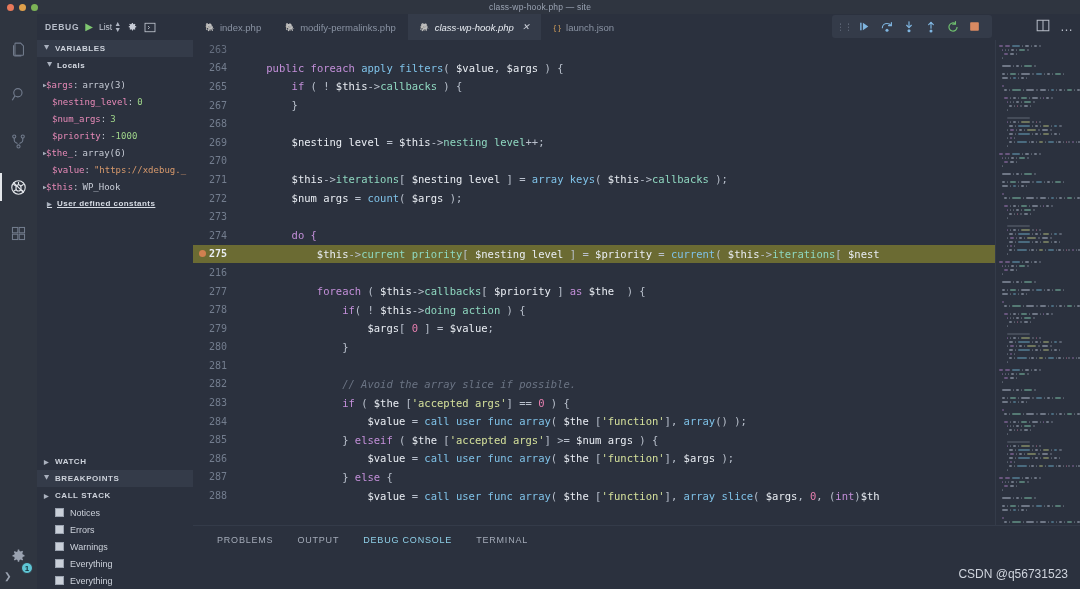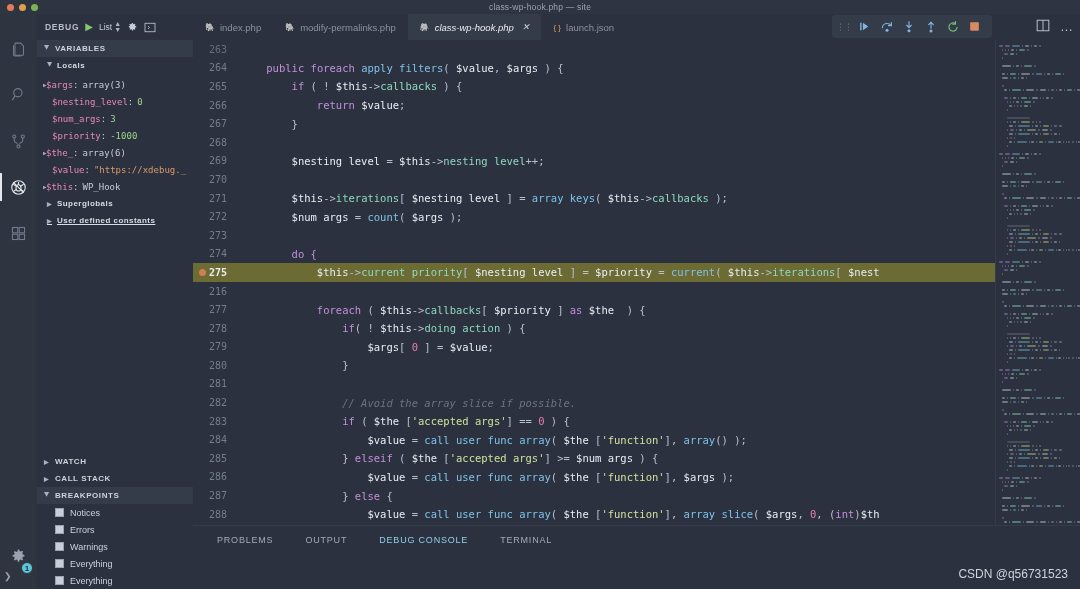--- a/index.html
+++ b/index.html
@@ -176,21 +176,21 @@
   .scroll-ov {
     position: absolute; top: 0; right: 0; width: 85px; bottom: 0;
     border-left: 1px solid #343b49;
   }
 
   
   .panel {
     position: absolute; left: 193px; right: 0; bottom: 0; height: 64px;
     background: #2b313e; border-top: 1px solid #343b49;
   }
-  .panel-tabs { display: flex; align-items: center; height: 28px; padding-left: 24px; gap: 32px; }
+  .panel-tabs { display: flex; align-items: center; height: 28px; padding-left: 24px; gap: 24px; }
   .ptab { font-size: 9px; letter-spacing: .8px; color: #a4abb8; }
   .ptab.active { color: #8fd0e8; }
   .watermark {
     position: absolute; right: 12px; bottom: 8px;
     font-size: 12px; color: #cfd4dd;
   }
   .panel-caret {
     position: absolute; left: 4px; bottom: 8px; color: #9aa2b0; font-size: 9px;
   }
 </style>
@@ -328,41 +328,37 @@
           <span class="v-val str">"https://xdebug._</span>
         </div>
         <div class="var-row">
           <span class="arrow">▶</span>
           <span class="v-name">$this</span>
           <span class="v-sep">:</span>
           <span class="v-val ">WP_Hook</span>
         </div>
       </div>
 
-    <div class="group-row" style="padding-left:10px;">
-      <span class="tw">▶</span>
-      <span>Superglobals</span>
-    </div>
     <div class="group-row" style="padding-left:10px;text-decoration:underline;">
       <span class="tw">▶</span>
       <span>User defined constants</span>
     </div>
 
     <div class="bottom-sections">
       <div class="section-head plain">
         <span class="tw">▶</span>
         <span>WATCH</span>
       </div>
+      <div class="section-head">
+        <span class="tw down">▶</span>
+        <span>BREAKPOINTS</span>
+      </div>
       <div class="section-head plain">
         <span class="tw">▶</span>
         <span>CALL STACK</span>
-      </div>
-      <div class="section-head">
-        <span class="tw down">▶</span>
-        <span>BREAKPOINTS</span>
       </div>
       <div id="bp-list">
           <div class="bp-item">
             <span class="cb"></span>
             <span>Notices</span>
           </div>
           <div class="bp-item">
             <span class="cb"></span>
             <span>Errors</span>
           </div>
@@ -452,21 +448,20 @@
       </svg>
     </span>
     <span style="font-size:13px;letter-spacing:1px;line-height:8px;">…</span>
   </div>
 
   <div class="editor">
     <div class="code-area" id="code-area">
         <div class="line" style="opacity: 0.8;"><span class="ln">263</span><span class="code"></span></div>
         <div class="line"><span class="ln">264</span><span class="code"><span class="t-plain">    </span><span class="t-kw">public </span><span class="t-kw">foreach </span><span class="t-fn">apply_filters</span><span class="t-pun">( </span><span class="t-var">$value</span><span class="t-pun">, </span><span class="t-var">$args</span><span class="t-pun"> ) {</span></span></div>
         <div class="line"><span class="ln">265</span><span class="code"><span class="t-plain">        </span><span class="t-ctrl">if </span><span class="t-pun">( </span><span class="t-pun">! </span><span class="t-var">$this</span><span class="t-pun">-&gt;</span><span class="t-prop">callbacks</span><span class="t-pun"> ) {</span></span></div>
-        <div class="line"><span class="ln">266</span><span class="code"><span class="t-plain">            </span><span class="t-ctrl">return </span><span class="t-var">$value</span><span class="t-pun">;</span></span></div>
         <div class="line"><span class="ln">267</span><span class="code"><span class="t-plain">        </span><span class="t-pun">}</span></span></div>
         <div class="line"><span class="ln">268</span><span class="code"></span></div>
         <div class="line"><span class="ln">269</span><span class="code"><span class="t-plain">        </span><span class="t-var">$nesting_level</span><span class="t-pun"> = </span><span class="t-var">$this</span><span class="t-pun">-&gt;</span><span class="t-prop">nesting_level</span><span class="t-pun">++;</span></span></div>
         <div class="line"><span class="ln">270</span><span class="code"></span></div>
         <div class="line"><span class="ln">271</span><span class="code"><span class="t-plain">        </span><span class="t-var">$this</span><span class="t-pun">-&gt;</span><span class="t-prop">iterations</span><span class="t-pun">[ </span><span class="t-var">$nesting_level</span><span class="t-pun"> ] = </span><span class="t-fn">array_keys</span><span class="t-pun">( </span><span class="t-var">$this</span><span class="t-pun">-&gt;</span><span class="t-prop">callbacks</span><span class="t-pun"> );</span></span></div>
         <div class="line"><span class="ln">272</span><span class="code"><span class="t-plain">        </span><span class="t-var">$num_args</span><span class="t-pun"> = </span><span class="t-fn">count</span><span class="t-pun">( </span><span class="t-var">$args</span><span class="t-pun"> );</span></span></div>
         <div class="line"><span class="ln">273</span><span class="code"></span></div>
         <div class="line"><span class="ln">274</span><span class="code"><span class="t-plain">        </span><span class="t-ctrl">do {</span></span></div>
         <div class="line hl"><span class="bp-dot"></span><span class="ln">275</span><span class="code"><span class="t-plain">            </span><span class="t-var">$this</span><span class="t-pun">-&gt;</span><span class="t-prop">current_priority</span><span class="t-pun">[ </span><span class="t-var">$nesting_level</span><span class="t-pun"> ] = </span><span class="t-var">$priority</span><span class="t-pun"> = </span><span class="t-fn">current</span><span class="t-pun">( </span><span class="t-var">$this</span><span class="t-pun">-&gt;</span><span class="t-prop">iterations</span><span class="t-pun">[ </span><span class="t-var">$nest</span></span></div>
         <div class="line"><span class="ln">216</span><span class="code"></span></div>

